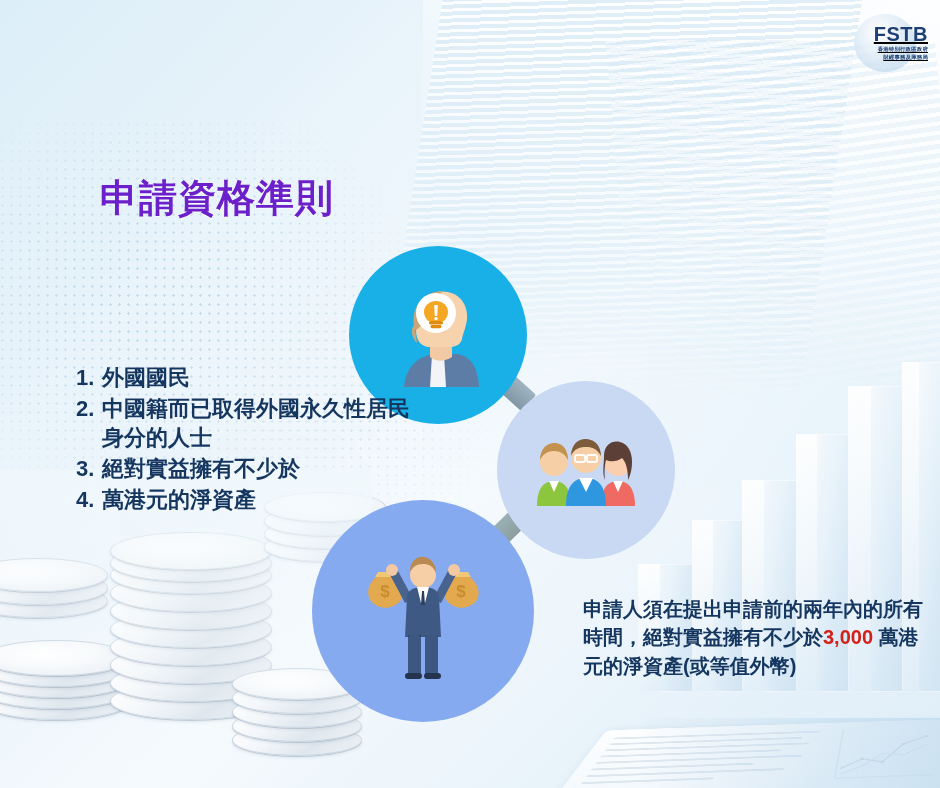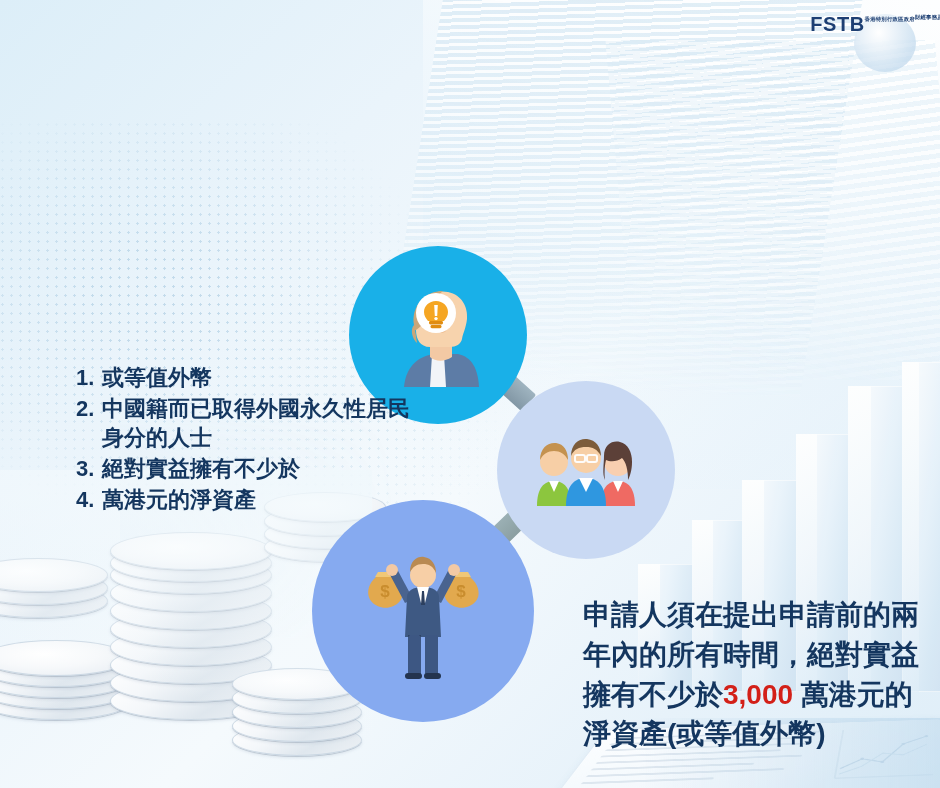--- a/index.html
+++ b/index.html
@@ -105,22 +105,23 @@
   .doc-chart{position:absolute;right:10px;top:8px;width:120px;height:95px;opacity:.45;}
   .doc-fade{position:absolute;inset:0;background:linear-gradient(0deg,rgba(235,245,251,.35),rgba(255,255,255,.25));}
   .bottom-blue{
     position:absolute;right:0;bottom:0;width:300px;height:70px;
     background:linear-gradient(90deg,rgba(203,226,242,0),rgba(186,215,236,.65));
   }
 
   
   .logo{
     position:absolute;right:12px;top:14px;width:86px;height:58px;
-    display:flex;flex-direction:row;align-items:flex-start;justify-content:center;
+    display:flex;flex-direction:column;align-items:flex-end;justify-content:center;
     text-align:center;
+    text-decoration:underline;
   }
   .logo-oval{
     position:absolute;left:50%;top:50%;transform:translate(-50%,-50%);
     width:62px;height:58px;border-radius:50%;
     background:radial-gradient(ellipse at 40% 32%,rgba(255,255,255,.95),rgba(196,219,238,.75) 70%,rgba(170,200,225,.55));
   }
   .logo-main{
     position:relative;font-weight:bold;font-size:20px;letter-spacing:.5px;
     color:#1d3f73;line-height:1;
   }
@@ -155,21 +156,21 @@
   .list-num{width:26px;flex:0 0 26px;text-align:left;}
   .list-text{flex:1;}
 
   
   .note-age{
     position:absolute;left:557px;top:277px;
     font-size:22px;font-weight:bold;color:#14365f;white-space:nowrap;
   }
   .note-assets{
     position:absolute;left:583px;top:595px;width:350px;
-    font-size:28px;font-weight:bold;color:#14365f;line-height:1.42;
+    font-size:20px;font-weight:bold;color:#14365f;line-height:1.42;
   }
   .hl-red{color:#d32018;}
 
   
   .connector{position:absolute;background:#8ea5b3;border-radius:2px;}
   .connector.c1{left:466px;top:368px;width:72px;height:22px;transform:rotate(42deg);
     background:linear-gradient(180deg,#9fb4c0,#8297a5);}
   .connector.c2{left:477px;top:513px;width:70px;height:22px;transform:rotate(-44deg);
     background:linear-gradient(180deg,#9bb0b4,#8b9fa2);}
 
@@ -274,20 +275,21 @@
   </div>
   <div class="bottom-blue"></div>
 
   <div class="logo">
     <div class="logo-oval"></div>
     <div class="logo-main">FSTB</div>
     <div class="logo-sub1">香港特別行政區政府</div>
     <div class="logo-sub2">財經事務及庫務局</div>
   </div>
 
+  <div class="subtitle">申請資格準則</div>
 
   <div class="connector c1"></div>
   <div class="connector c2"></div>
 
   <div class="circle c-top">
     <svg class="ico" width="104" height="104" viewBox="0 0 104 104">
 
       <path d="M18 104 C20 82 34 72 50 71 L72 71 C86 74 92 86 93 104 Z" fill="#5d7ca6"></path>
       <path d="M46 72 L58 72 L60 104 L44 104 Z" fill="#f2f4f8"></path>
 
@@ -364,21 +366,21 @@
       <rect x="49" y="94" width="13" height="40" rx="2" fill="#3d5783"></rect>
       <rect x="66" y="94" width="13" height="40" rx="2" fill="#3d5783"></rect>
       <rect x="46" y="132" width="17" height="6" rx="3" fill="#24344f"></rect>
       <rect x="65" y="132" width="17" height="6" rx="3" fill="#24344f"></rect>
     </svg>
   </div>
 
   <div class="list">
     <div class="list-item">
       <span class="list-num">1.</span>
-      <span class="list-text">或等值外幣</span>
+      <span class="list-text">外國國民</span>
     </div>
     <div class="list-item">
       <span class="list-num">2.</span>
       <span class="list-text">中國籍而已取得外國永久性居民身分的人士</span>
     </div>
     <div class="list-item">
       <span class="list-num">3.</span>
       <span class="list-text">絕對實益擁有不少於</span>
     </div>
     <div class="list-item">

